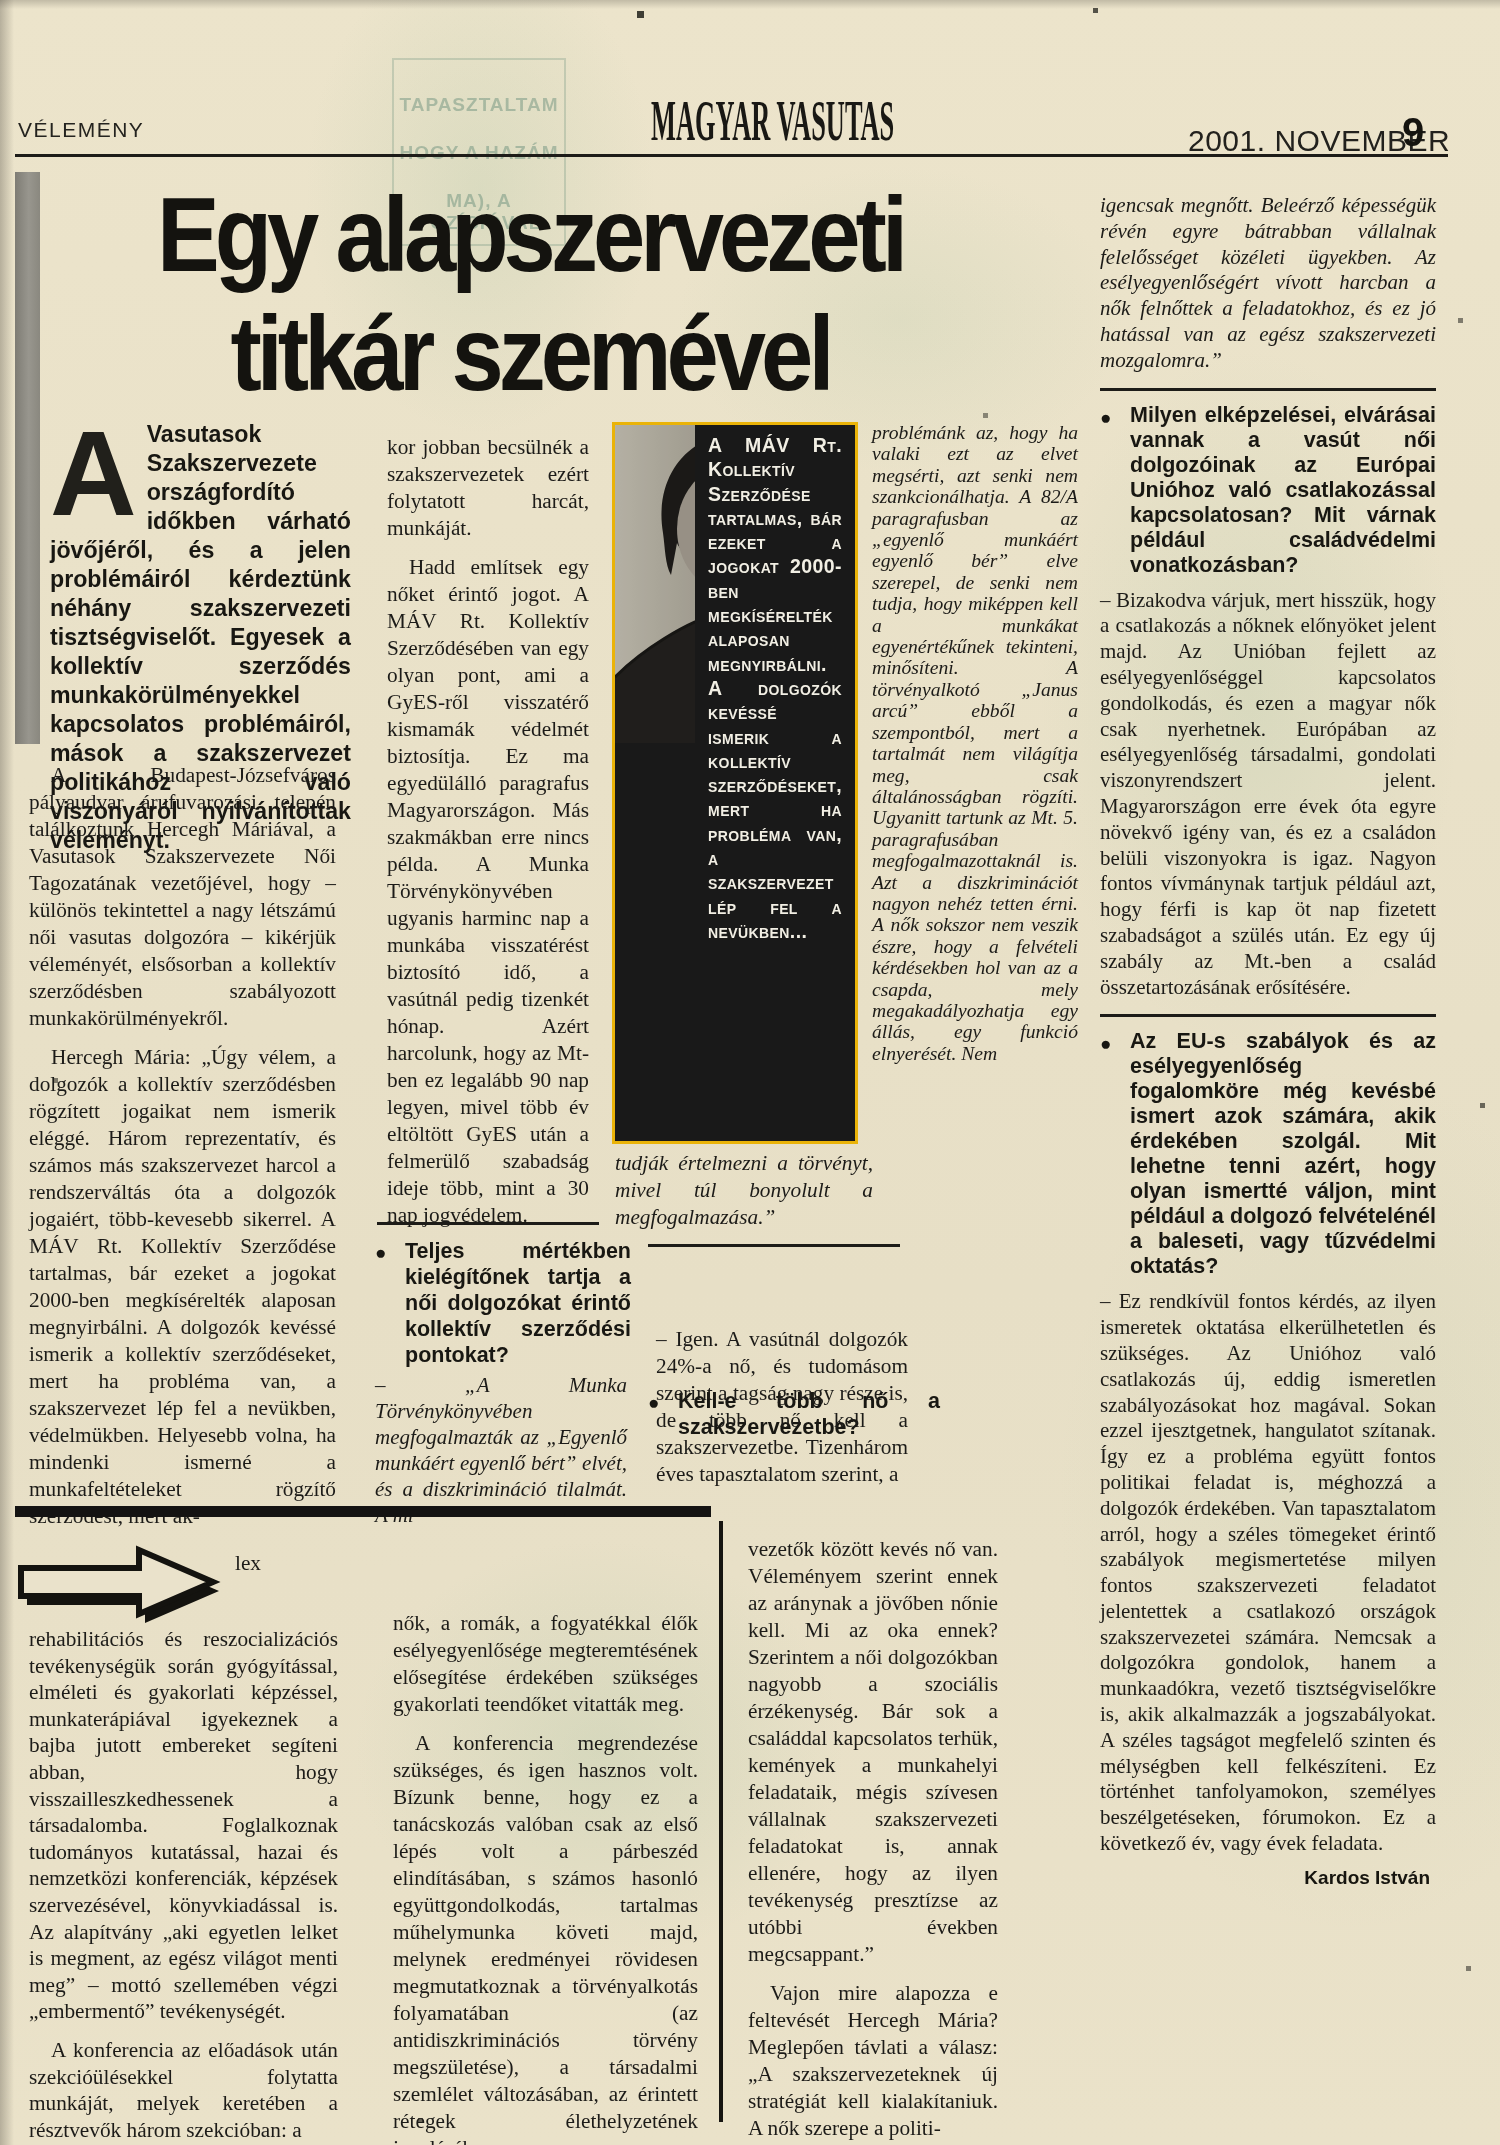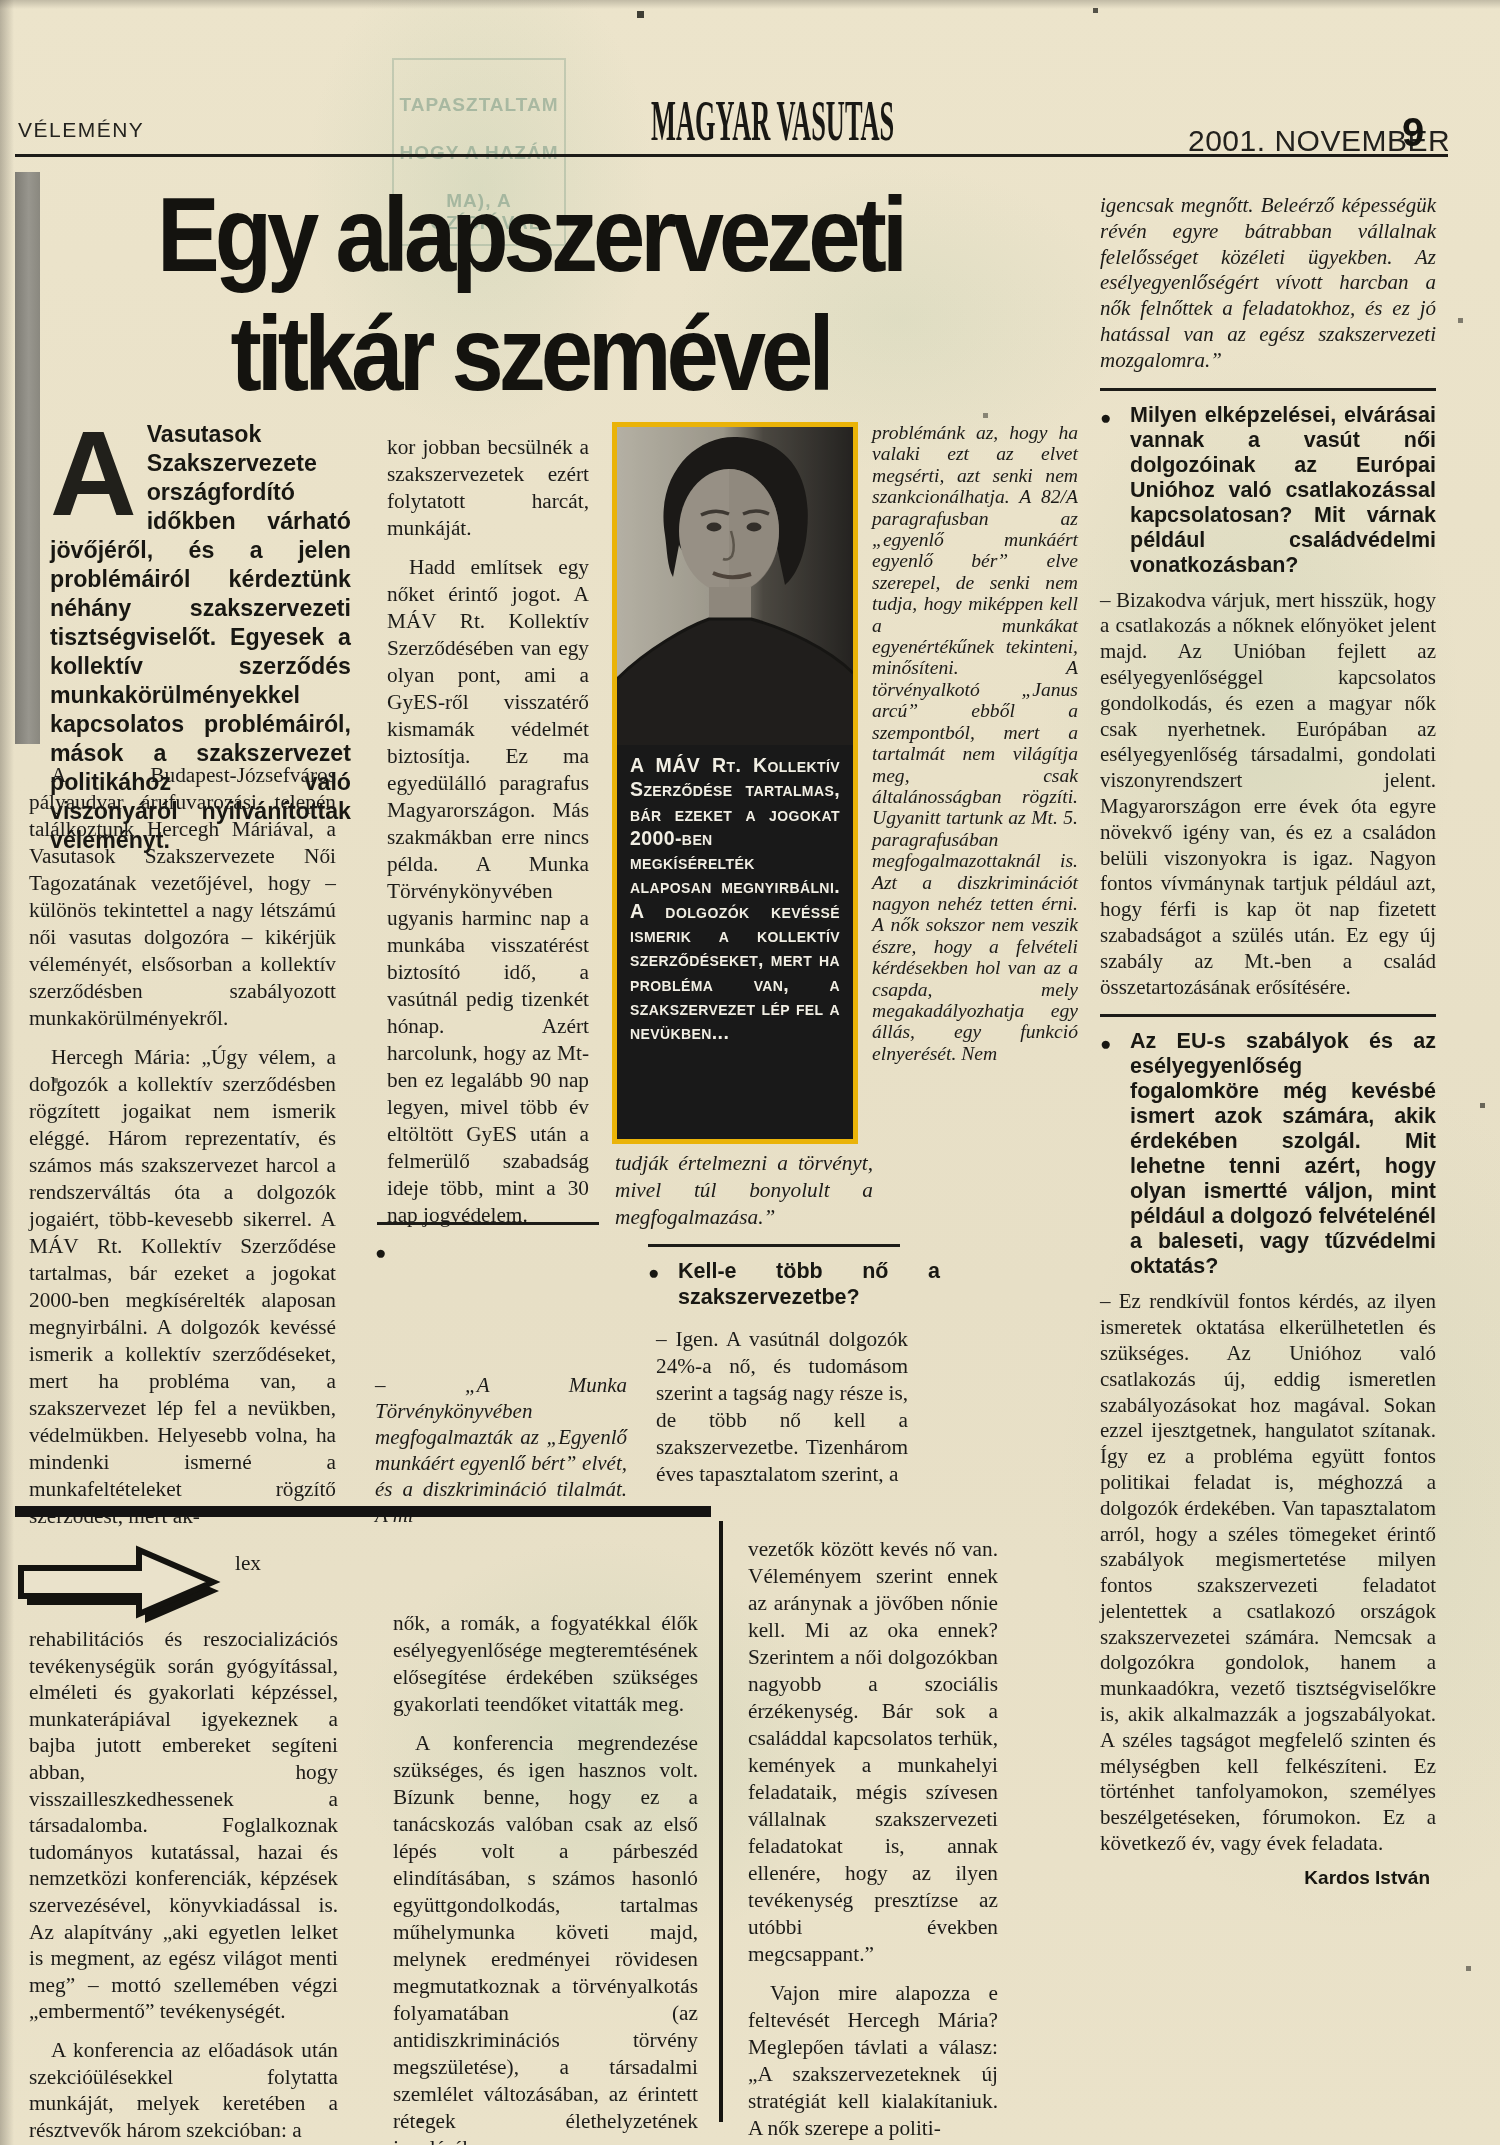--- a/index.html
+++ b/index.html
@@ -44,21 +44,21 @@
   
   .lead{font-family:"Liberation Sans",sans-serif;font-weight:bold;font-size:23.2px;line-height:29px;text-align:justify;color:#181712;}
   .dropcap{float:left;font-family:"Liberation Sans",sans-serif;font-weight:bold;font-size:120px;line-height:94px;margin:6px 10px 0 0;color:#21201b;}
 
   
   .question{font-family:"Liberation Sans",sans-serif;font-weight:bold;font-size:21.5px;line-height:26px;
             text-align:justify;position:relative;padding-left:30px;color:#181712;}
   .question .bullet{position:absolute;left:0;top:2px;font-size:19px;}
 
   
-  .photo-box{box-sizing:border-box;border:5px solid #eab308;background:#191919;display:flex;flex-direction:column;}
+  .photo-box{box-sizing:border-box;border:3px solid #eab308;background:#191919;display:flex;flex-direction:row;}
   .photo-area{width:100%;height:318px;overflow:hidden;background:#30302c;}
   .caption{flex:1;padding:8px 13px 6px 13px;color:#f2efe4;font-family:"Liberation Sans",sans-serif;
            font-weight:bold;font-size:19.5px;line-height:24.3px;letter-spacing:.4px;
            font-variant-caps:small-caps;text-align:justify;}
 
   
   .flowcol > * {margin:0 0 10px 0;}
   .flowcol .inrule{height:3px;background:#1d1c18;margin:14px 0 12px 0;}
   .byline{font-family:"Liberation Sans",sans-serif;font-weight:bold;font-size:19px;text-align:right;padding-right:6px;color:#16150f;}
 
@@ -113,21 +113,21 @@
   <p class="indent">A Budapest-Józsefváros pályaudvar árufuvarozási telepén találkoztunk Hercegh Máriával, a Vasutasok Szakszervezete Női Tagozatának vezetőjével, hogy – különös tekintettel a nagy létszámú női vasutas dolgozóra – kikérjük véleményét, elsősorban a kollektív szerződésben szabályozott munkakörülményekről.</p>
   <p>Hercegh Mária: „Úgy vélem, a dolgozók a kollektív szerződésben rögzített jogaikat nem ismerik eléggé. Három reprezentatív, és számos más szakszervezet harcol a rendszerváltás óta a dolgozók jogaiért, több-kevesebb sikerrel. A MÁV Rt. Kollektív Szerződése tartalmas, bár ezeket a jogokat 2000-ben megkísérelték alaposan megnyirbálni. A dolgozók kevéssé ismerik a kollektív szerződéseket, mert ha probléma van, a szakszervezet lép fel a nevükben, védelmükben. Helyesebb volna, ha mindenki ismerné a munkafeltételeket rögzítő szerződést, mert ak-</p>
 </div>
 
 <div class="abs serif" style="left:375px;top:422px;width:226px;">
   <p>kor jobban becsülnék a szakszervezetek ezért folytatott harcát, munkáját.</p>
   <p>Hadd említsek egy nőket érintő jogot. A MÁV Rt. Kollektív Szerződésében van egy olyan pont, ami a GyES-ről visszatérő kismamák védelmét biztosítja. Ez ma egyedülálló paragrafus Magyarországon. Más szakmákban erre nincs példa. A Munka Törvénykönyvében ugyanis harminc nap a munkába visszatérést biztosító idő, a vasútnál pedig tizenkét hónap. Azért harcolunk, hogy az Mt-ben ez legalább 90 nap legyen, mivel több év eltöltött GyES után a felmerülő szabadság ideje több, mint a 30 nap jogvédelem.</p>
 </div>
 <div class="abs rule" style="left:377px;top:1222px;width:222px;height:3px;"></div>
 <div class="abs question" style="left:375px;top:1238px;width:226px;">
-  <span class="bullet">●</span>
+  <span class="bullet">●</span><span>Teljes mértékben kielégítőnek tartja a női dolgozókat érintő kollektív szerződési pontokat?</span>
 </div>
 <div class="abs serif italic" style="left:375px;top:1372px;width:252px;font-size:21px;line-height:26px;">– „A Munka Törvénykönyvében megfogalmazták az „Egyenlő munkáért egyenlő bért” elvét, és a diszkrimináció tilalmát. A mi</div>
 
 <div class="abs photo-box" style="left:612px;top:422px;width:246px;height:722px;">
   <div class="photo-area">
     <svg width="236" height="318" viewBox="0 0 236 318" xmlns="http://www.w3.org/2000/svg">
       <defs>
         <linearGradient id="bgg" x1="0" y1="0" x2="1" y2="0">
           <stop offset="0" stop-color="#d8d3c4"></stop>
           <stop offset="0.45" stop-color="#b9b4a5"></stop>

